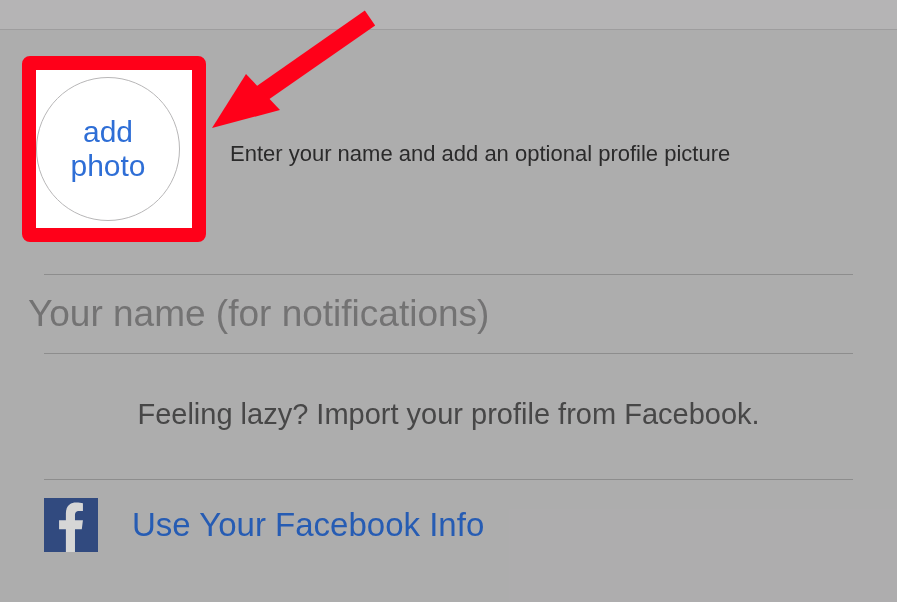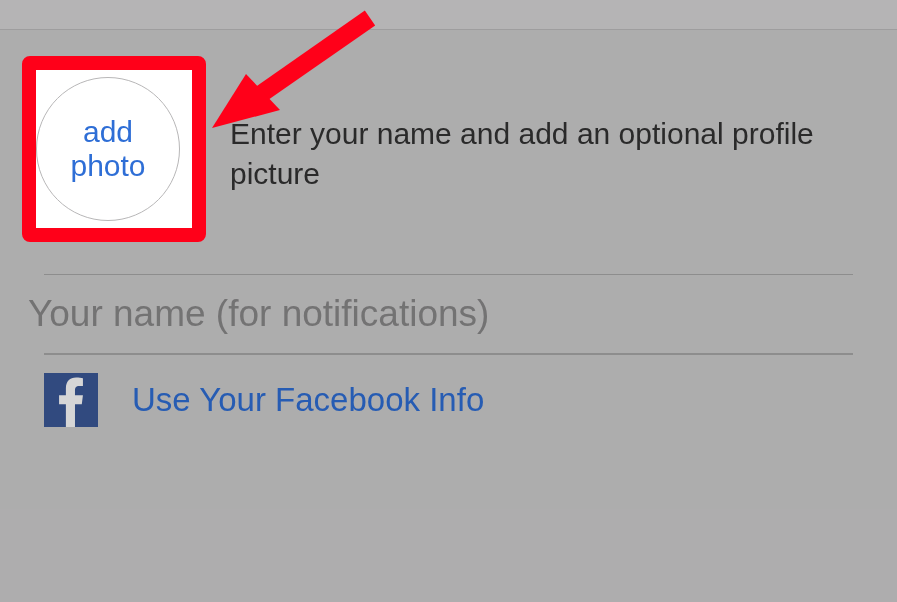--- a/index.html
+++ b/index.html
@@ -65,21 +65,21 @@
       line-height: 1.15;
       width: 100px;
     }
     .photo-spacer {
       width: 164px;
       height: 164px;
       flex-shrink: 0;
     }
     .instruction {
       color: #333;
-      font-size: 30px;
+      font-size: 22px;
       line-height: 1.35;
       flex: 1;
     }
     .divider {
       height: 1px;
       background: #a9a8a9;
       margin: 0 44px;
     }
     .name-input {
       width: calc(100% - 88px);
@@ -144,20 +144,21 @@
     <div class="photo-spacer"></div>
     <div class="instruction">Enter your name and add an optional profile picture</div>
   </div>
 
   <div class="divider"></div>
 
   <input class="name-input" type="text" placeholder="Your name (for notifications)" style="">
 
   <div class="divider"></div>
 
+  <div class="lazy-text">Feeling lazy? Import your profile from Facebook.</div>
 
   <div class="divider"></div>
 
   <div class="fb-row">
     <div class="fb-icon">
       <svg viewBox="0 0 24 44">
         <path fill="#ffffff" d="M15.5 44 V24 h6 l1-8 h-7 v-4 c0-2.2 0.6-4 4-4 h3 V1 C21 0.8 19 0.5 16.5 0.5 11 0.5 7.5 3.8 7.5 10 v6 H1.5 v8 h6 v20 Z"></path>
       </svg>
     </div>
     <div class="fb-text">Use Your Facebook Info</div>

